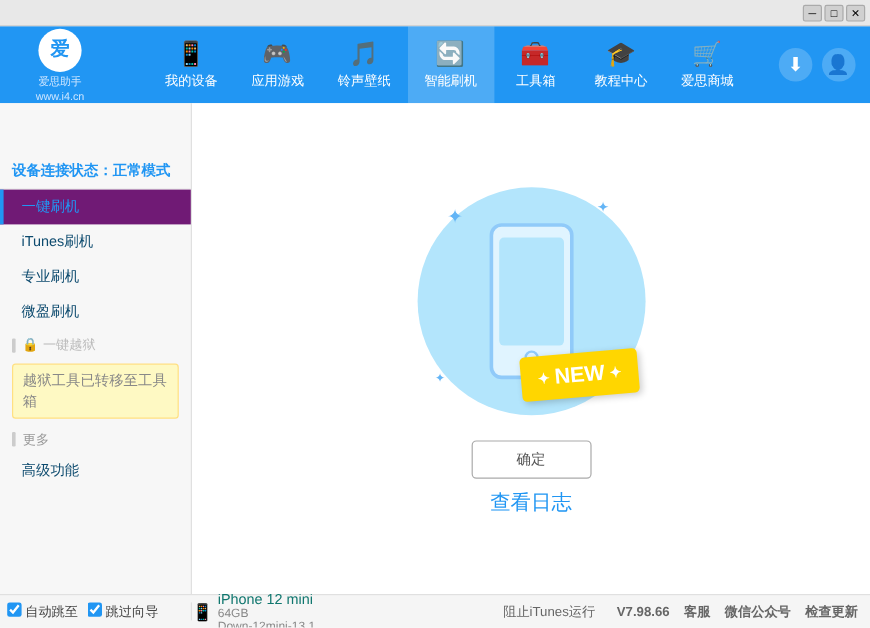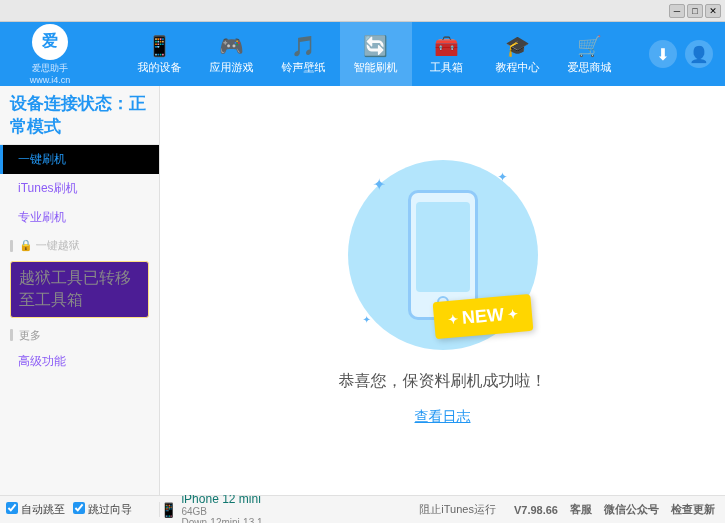--- a/index.html
+++ b/index.html
@@ -100,58 +100,59 @@
     .sidebar {
       width: 160px;
       background: #f7f7f7;
       border-right: 1px solid #e0e0e0;
       display: flex;
       flex-direction: column;
       font-size: 12px;
     }
     .status-bar-top {
       padding: 6px 10px;
-      font-size: 17px;
+      font-size: 12px;
       color: #555;
       border-bottom: 1px solid #e8e8e8;
+      margin-top: 42px;
     }
     .status-bar-top span { color: #2196F3; font-weight: bold; }
     .sidebar-section-label {
       display: flex; align-items: center;
       padding: 6px 10px 4px;
       color: #999;
       font-size: 11px;
     }
     .sidebar-section-label::before {
       content: '';
       display: inline-block;
       width: 3px; height: 12px;
       background: #ccc;
       margin-right: 6px;
       border-radius: 1px;
     }
     .sidebar-item {
       padding: 6px 10px 6px 18px;
-      color: #8b5cf6;
+      color: #0c4a6e;
       cursor: pointer;
       font-size: 12px;
     }
     .sidebar-item.active {
-      background: #000000;
+      background: #701a75;
       color: #2196F3;
       border-left: 3px solid #2196F3;
       padding-left: 15px;
     }
     .sidebar-warning {
       margin: 4px 10px;
-      background: #4c1d95;
+      background: #fef9c3;
       border: 1px solid #ffe082;
       border-radius: 3px;
       padding: 5px 8px;
-      font-size: 16px;
+      font-size: 12px;
       color: #888;
       line-height: 1.4;
     }
 
     
     .content {
       flex: 1;
       background: white;
       display: flex;
       flex-direction: column;
@@ -243,24 +244,23 @@
       background: white;
       border: 1px solid #aaa;
       border-radius: 4px;
       cursor: pointer;
       font-size: 12px;
       color: #555;
       margin-bottom: 8px;
       display: flex; align-items: center; justify-content: center;
     }
     .link-text {
-      font-size: 14px;
+      font-size: 17px;
       color: #2196F3;
       cursor: pointer;
-      text-decoration: underline;
     }
 
     
     .bottom-bar {
       height: 28px;
       background: #f5f5f5;
       border-top: 1px solid #e0e0e0;
       display: flex;
       align-items: center;
       font-size: 11px;
@@ -379,20 +379,23 @@
 
     <div class="sidebar-item active">
       <span>一键刷机</span>
     </div>
     <div class="sidebar-item">
       <span>iTunes刷机</span>
     </div>
     <div class="sidebar-item">
       <span>专业刷机</span>
     </div>
+    <div class="sidebar-item">
+      <span>微盈刷机</span>
+    </div>
 
     <div class="sidebar-section-label" style="color:#bbb;">🔒 一键越狱</div>
     <div class="sidebar-warning">越狱工具已转移至工具箱</div>
 
     <div class="sidebar-section-label">更多</div>
     <div class="sidebar-item">
       <span>高级功能</span>
     </div>
   </div>
 
@@ -407,22 +410,24 @@
       <div class="phone-body">
         <div class="phone-screen"></div>
         <div class="phone-home"></div>
       </div>
 
       <div class="new-badge">
         <span>NEW</span>
       </div>
     </div>
 
-    <div class="success-text">恭喜您，保资料刷机成功啦！</div>
-
+
+    <button class="confirm-btn">
+      <span>确定</span>
+    </button>
 
     <span class="link-text">查看日志</span>
   </div>
 </div>
 
 <div class="bottom-bar">
   <div class="bottom-left">
     <label class="checkbox-item">
       <input type="checkbox" checked="" style="">
       <span>自动跳至</span>

